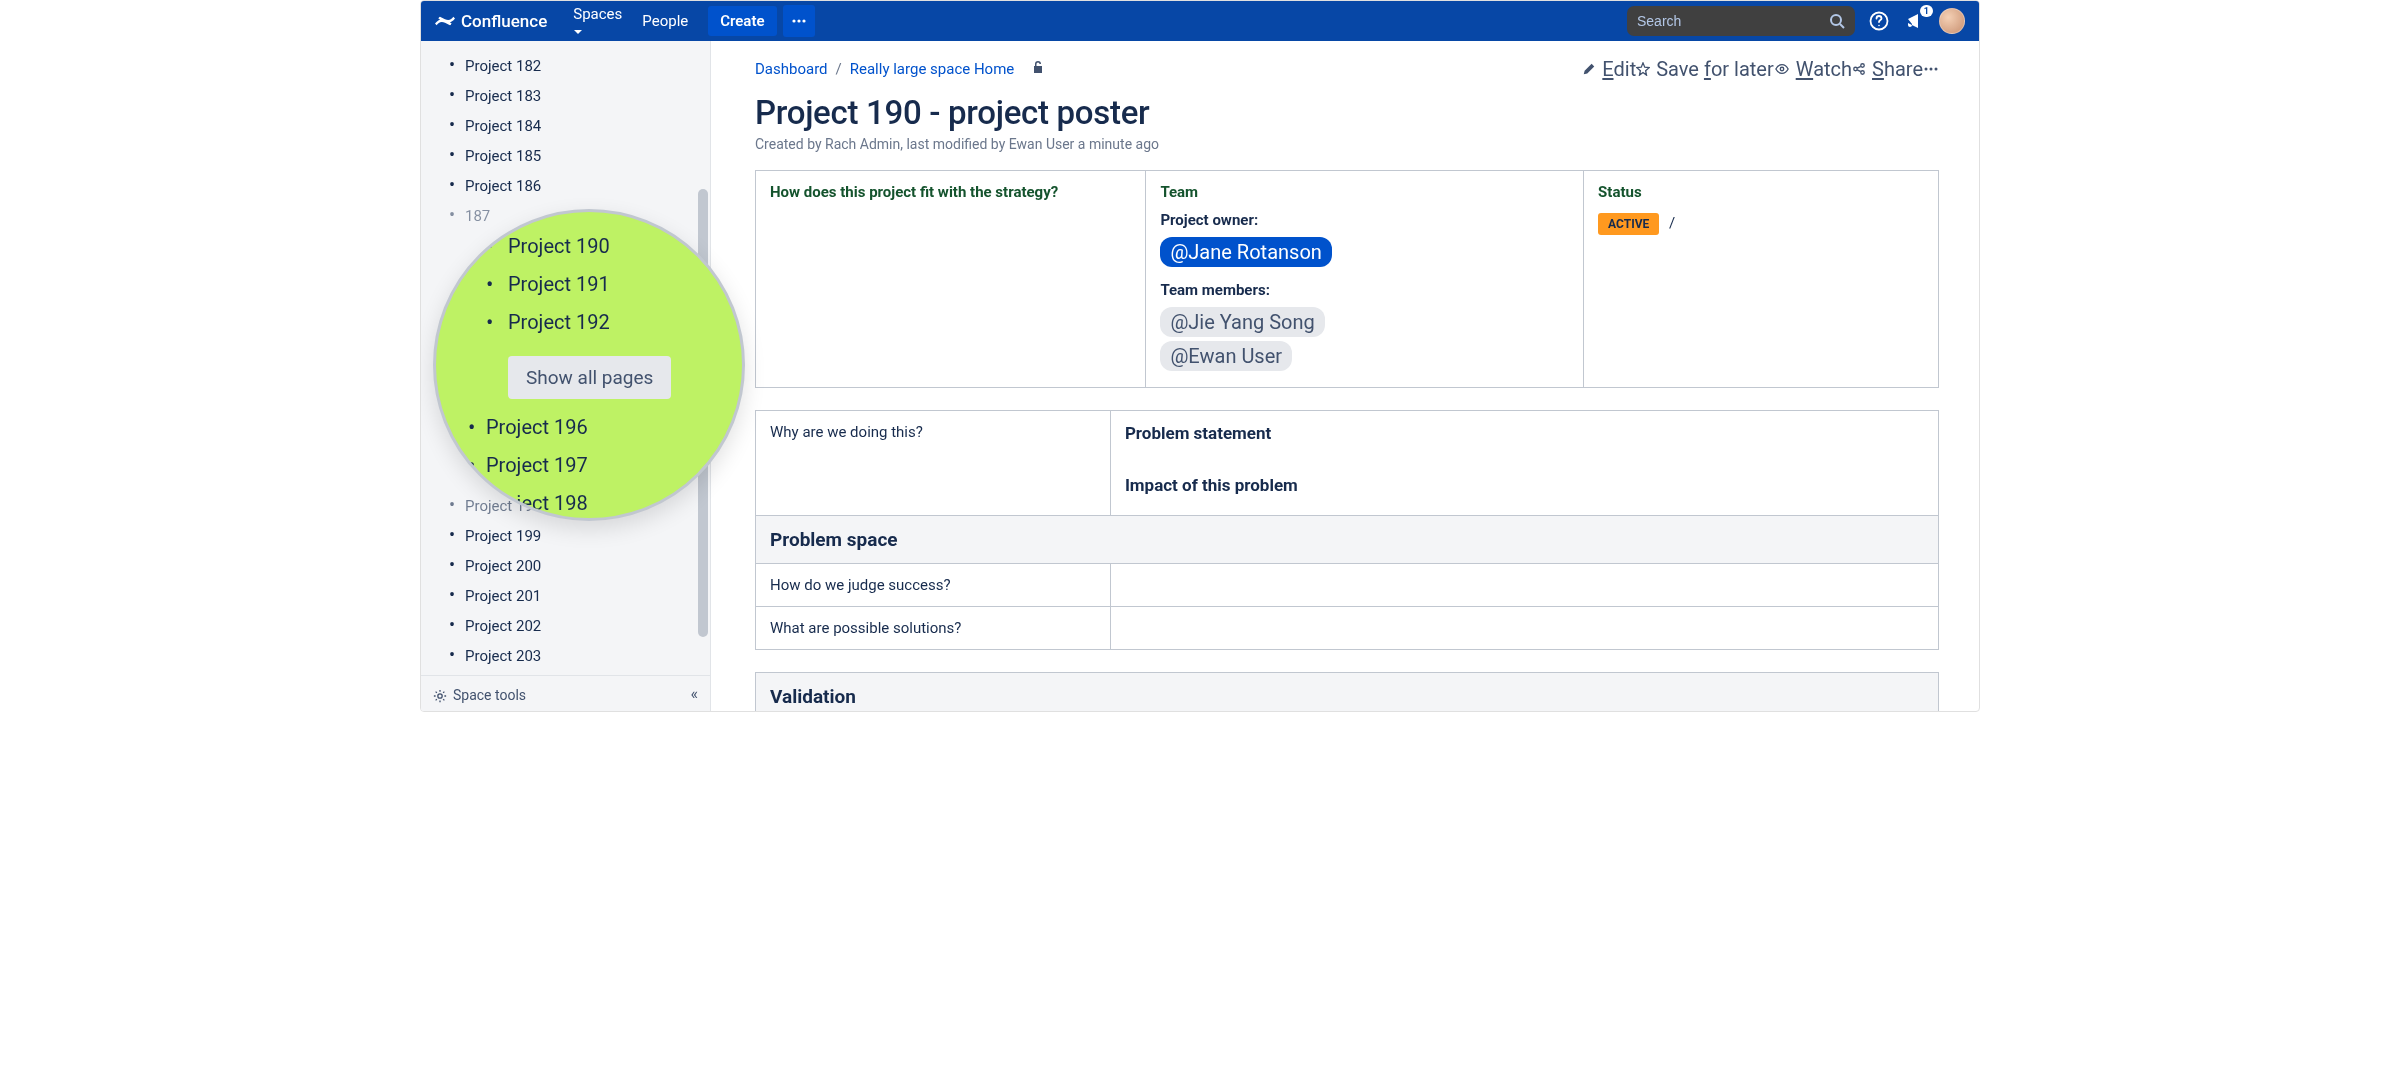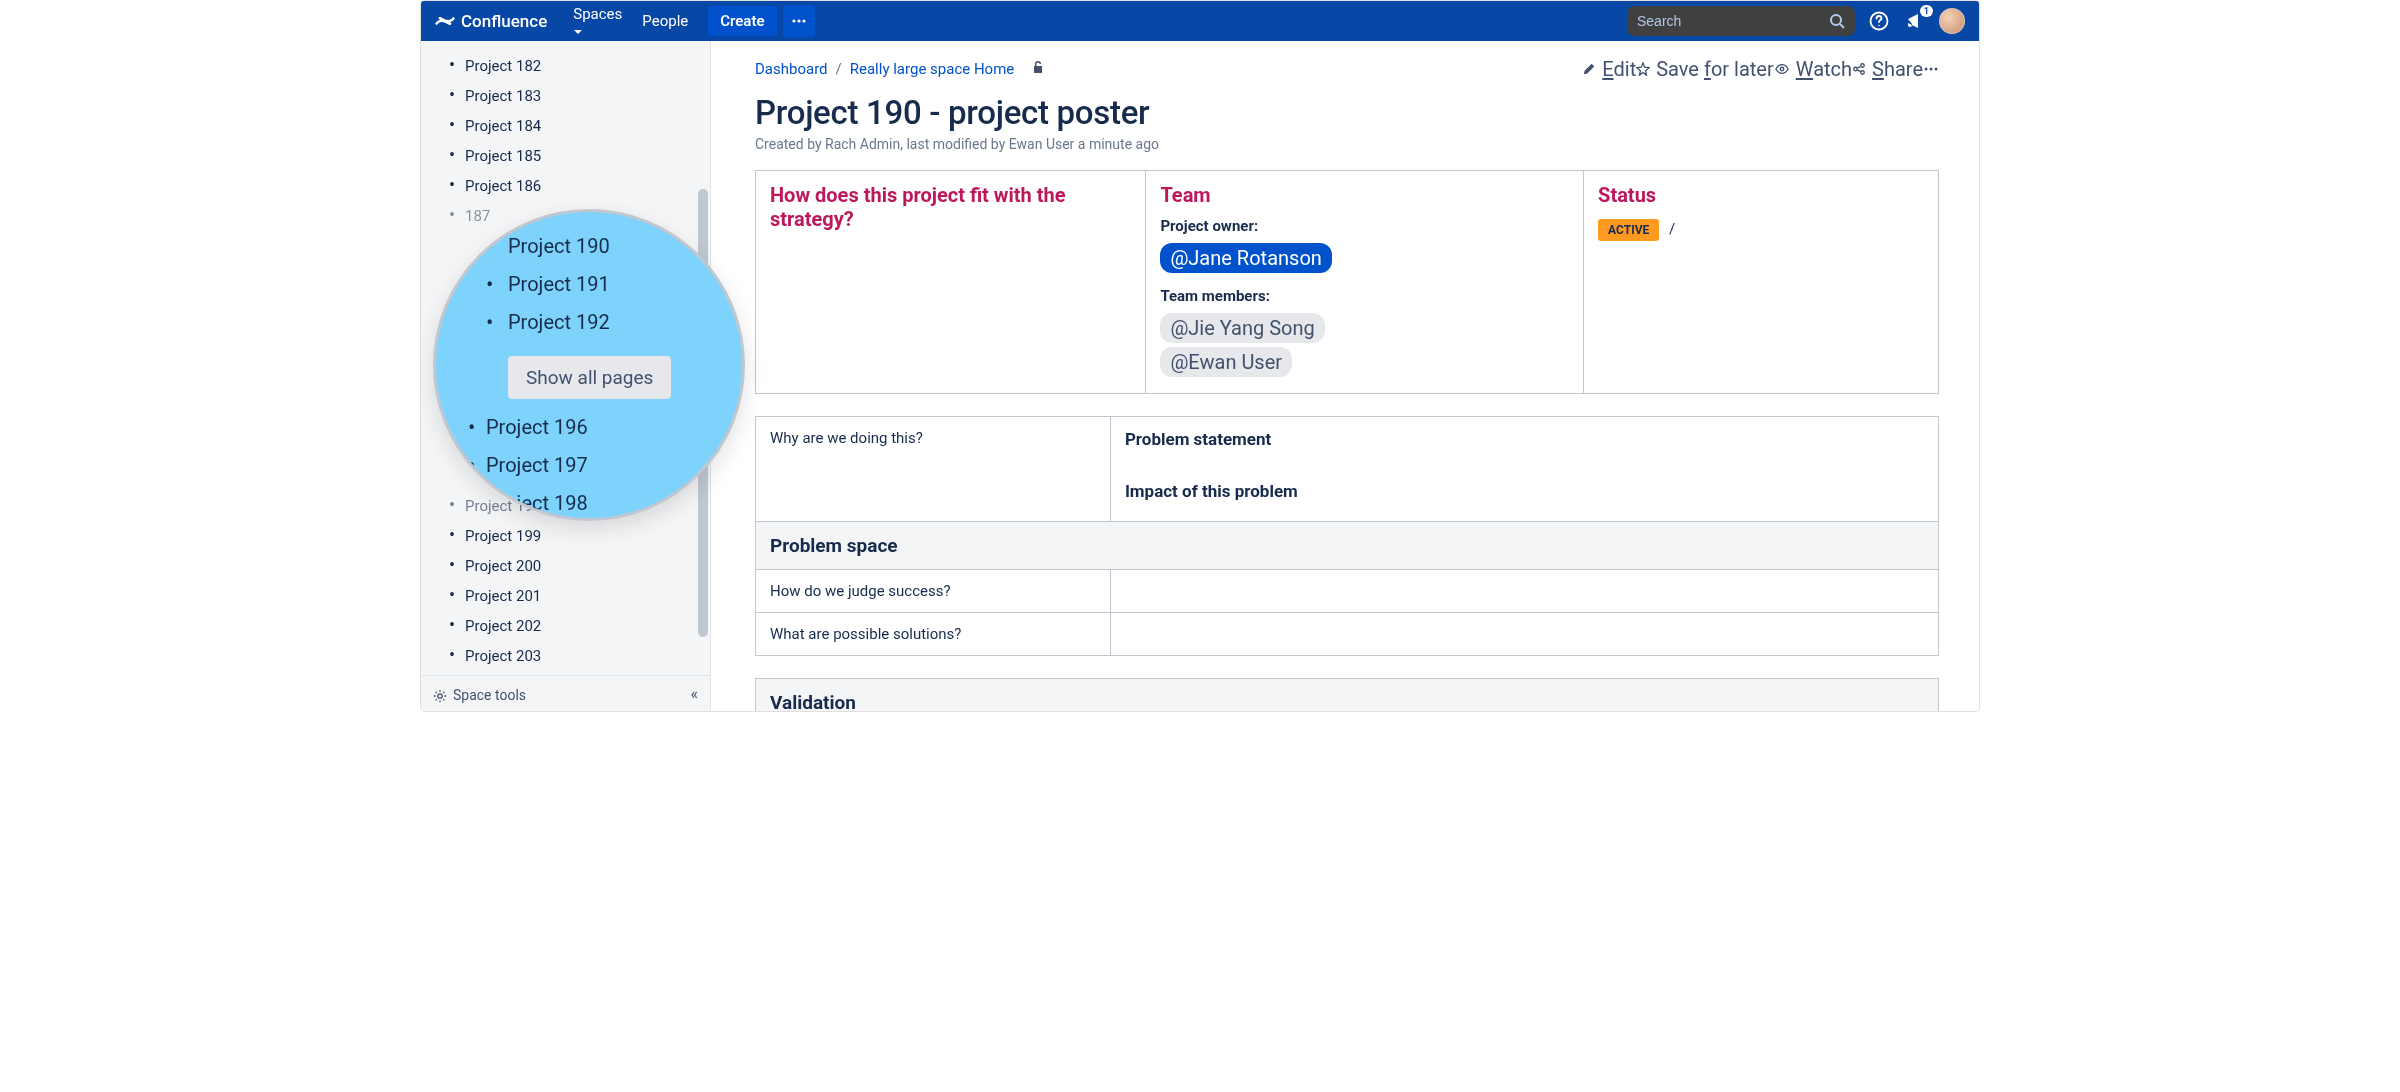--- a/index.html
+++ b/index.html
@@ -48,32 +48,32 @@
 .page-actions { margin-left: auto; display: flex; align-items: center; color: #42526e; font-size: 20px; }
 .page-actions .act { display: flex; align-items: center; gap: 6px; cursor: pointer; }
 .page-actions .act u { text-decoration: underline; text-underline-offset: 2px; }
 .page-title { font-size: 33px; font-weight: 500; color: #172b4d; margin: 12px 0 4px; letter-spacing: -0.3px; }
 .page-meta { color: #6b778c; font-size: 14px; margin-bottom: 18px; }
 
 
 table.ct { width: 100%; border-collapse: collapse; margin-bottom: 22px; }
 table.ct th, table.ct td { border: 1px solid #c1c7d0; padding: 12px 14px; vertical-align: top; text-align: left; font-size: 15px; }
 table.ct th { background: #f4f5f7; font-weight: 700; color: #172b4d; font-size: 19px; }
-.cell-heading { font-weight: 700; font-size: 20px; color: #be185d; }
+.cell-heading { font-weight: 700; font-size: 15px; color: #14532d; }
 .field-label { font-weight: 700; color: #172b4d; margin-bottom: 8px; font-size: 15px; }
 .mention { display: inline-block; border-radius: 12px; padding: 3px 10px; font-size: 20px; margin-bottom: 4px; }
 .mention.blue { background: #0052cc; color: #fff; }
 .mention.grey { background: #e6e8ec; color: #42526e; }
 .status-lozenge { display: inline-block; background: #ff991f; color: #172b4d; font-weight: 700; font-size: 12px; padding: 4px 10px; border-radius: 3px; }
 .slash { color: #172b4d; margin-left: 6px; }
 .section-header { text-align: center; font-size: 24px; font-weight: 700; color: #172b4d; }
 .qcell { font-size: 21px; color: #172b4d; }
 
 
-.magnifier { position: absolute; left: 12px; top: 208px; width: 312px; height: 312px; border-radius: 50%; border: 3px solid #c1c7d0; background: #7dd3fc; box-shadow: 0 8px 22px rgba(0,0,0,0.12); overflow: hidden; z-index: 20; }
+.magnifier { position: absolute; left: 12px; top: 208px; width: 312px; height: 312px; border-radius: 50%; border: 3px solid #c1c7d0; background: #bef264; box-shadow: 0 8px 22px rgba(0,0,0,0.12); overflow: hidden; z-index: 20; }
 .magnifier-inner { padding: 22px 18px 0 32px; }
 .magnifier ul { list-style: none; }
 .magnifier li { position: relative; padding-left: 40px; margin-bottom: 14px; }
 .magnifier li::before { content: "•"; position: absolute; left: 18px; top: 0; font-size: 22px; }
 .magnifier li.noin { padding-left: 18px; }
 .magnifier li.noin::before { content: "•"; left: 0; }
 .magnifier li a { color: #172b4d; font-size: 20px; text-decoration: none; }
 .show-all { display: inline-block; background: #e6e8ec; color: #42526e; font-size: 19px; padding: 10px 18px; border-radius: 4px; margin: 8px 0 16px 40px; }
 </style>
 </head>

